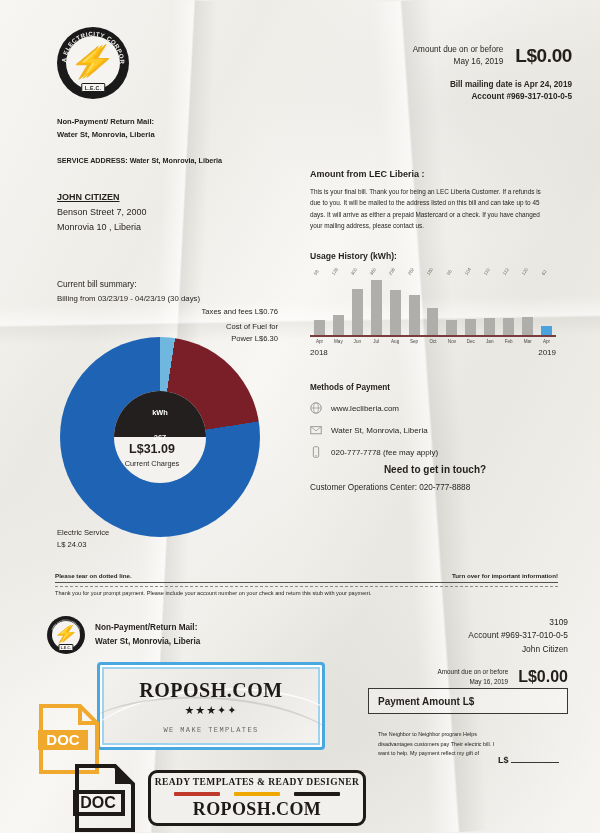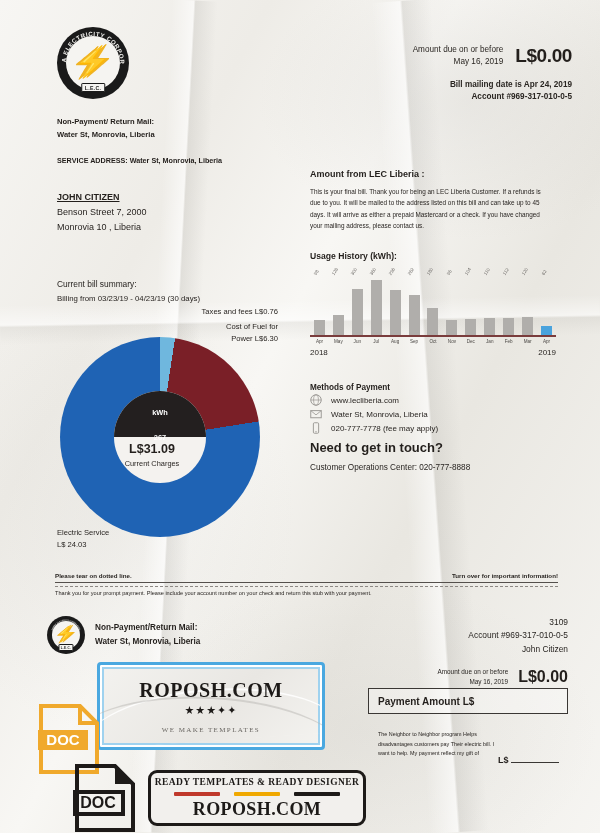--- a/index.html
+++ b/index.html
@@ -122,25 +122,25 @@
     transform: translateX(-42%) rotate(-56deg); transform-origin: bottom left;
     font-size: 4.6px; color: #6a6764; white-space: nowrap; margin-bottom: 1px;
   }
   .axis { height: 1.6px; background: #7a3c3c; margin-top: 0; }
   .months { display: flex; }
   .months div { flex: 1; text-align: center; font-size: 4.6px; color: #4a4744; padding-top: 2px; }
   .years { display: flex; justify-content: space-between; font-size: 8px; margin-top: 4px; }
 
   #pay { position: absolute; left: 310px; top: 383px; width: 250px; }
   #pay h3 { font-size: 8.2px; }
-  .pay-row { display: flex; align-items: center; gap: 9px; margin-top: 2px; }
+  .pay-row { display: flex; align-items: center; gap: 9px; margin-top: 10px; }
   .pay-row .txt { font-size: 8px; }
   .picon { width: 12px; height: 12px; flex: none; position: relative; opacity: .55; }
   .picon svg { width: 100%; height: 100%; display: block; }
-  #touch { font-size: 13px; font-weight: bold; margin-top: 6px; }
+  #touch { font-size: 10px; font-weight: bold; margin-top: 6px; text-align: center; }
   #cops { font-size: 8.2px; margin-top: 8px; }
 
   
   #tear { position: absolute; left: 55px; right: 42px; top: 572px; }
   .tear-row { display: flex; justify-content: space-between; font-size: 6.2px; font-weight: bold; }
   .tear-rule { border-top: 1px solid #54504c; margin-top: 3px; }
   .tear-dots { border-top: 1px dashed #8d8985; margin-top: 2.5px; }
   #thanks { position: absolute; left: 55px; top: 590px; font-size: 5.6px; }
 
   
@@ -185,21 +185,21 @@
     border-top: 2px solid rgba(186,184,180,.5);
     border-radius: 50% 50% 0 0 / 100% 100% 0 0;
     transform: rotate(3deg);
   }
   #wm-card .t {
     font-family: "Liberation Serif", serif; font-weight: bold;
     font-size: 20px; letter-spacing: .5px; color: #1d1a18; z-index: 2;
   }
   #wm-card .stars { font-size: 11px; letter-spacing: 1px; color: #1d1a18; margin-top: 2px; z-index: 2; }
   #wm-card .sub {
-    font-family: Liberation Serif, serif; font-size: 7px; letter-spacing: 1.4px;
+    font-family: Liberation Mono, monospace; font-size: 7px; letter-spacing: 1.4px;
     color: #6a6763; margin-top: 9px; z-index: 2;
   }
 
   #wm-banner {
     position: absolute; left: 148px; top: 770px; width: 218px; height: 56px;
     border: 3.5px solid #1d1a18; border-radius: 9px;
     background: #f2f0ed;
     display: flex; flex-direction: column; align-items: center; justify-content: center;
   }
   #wm-banner .l1 {

